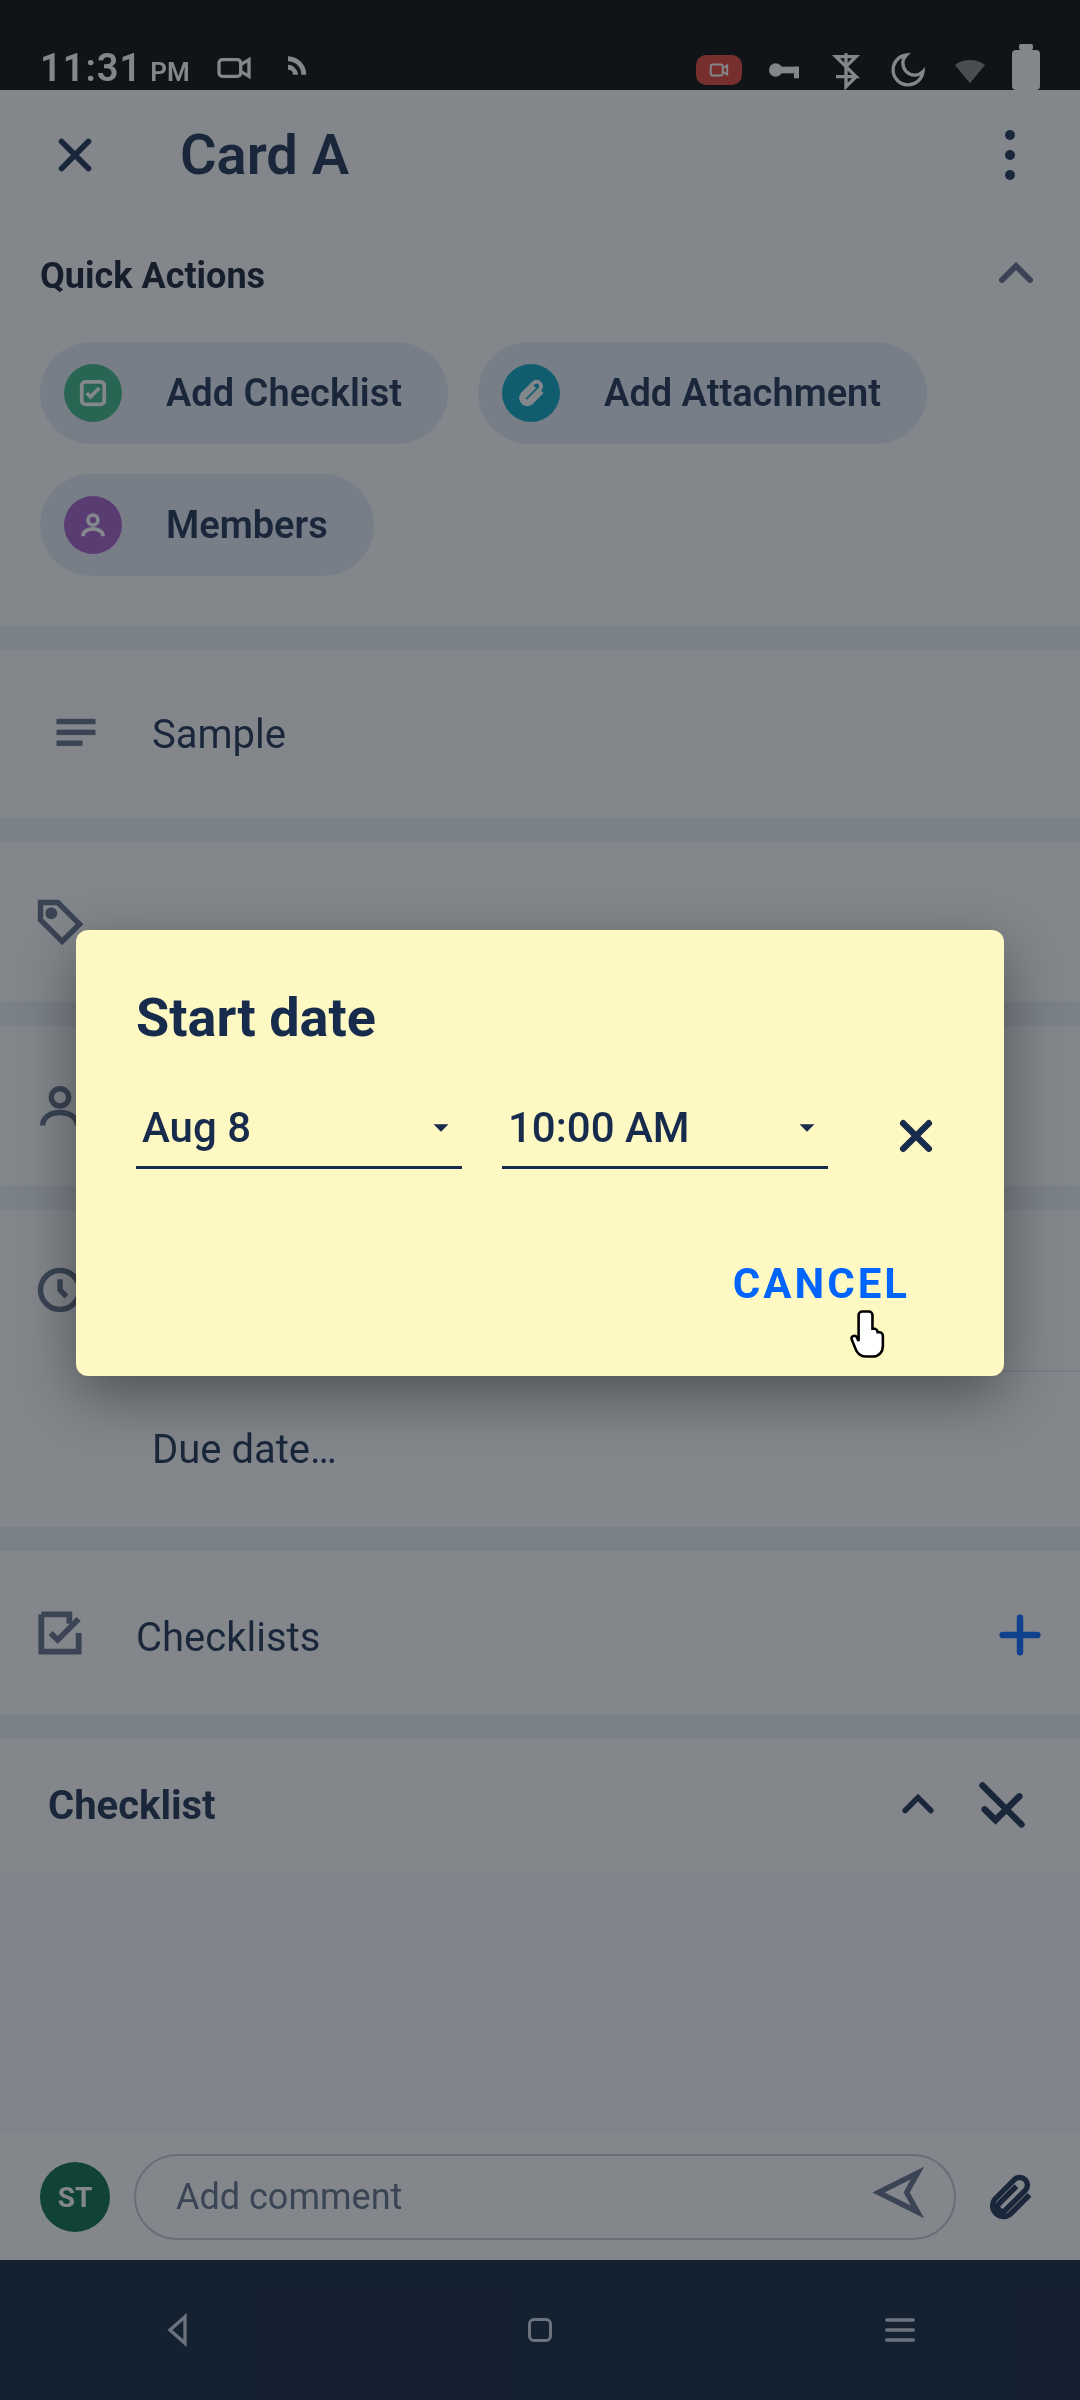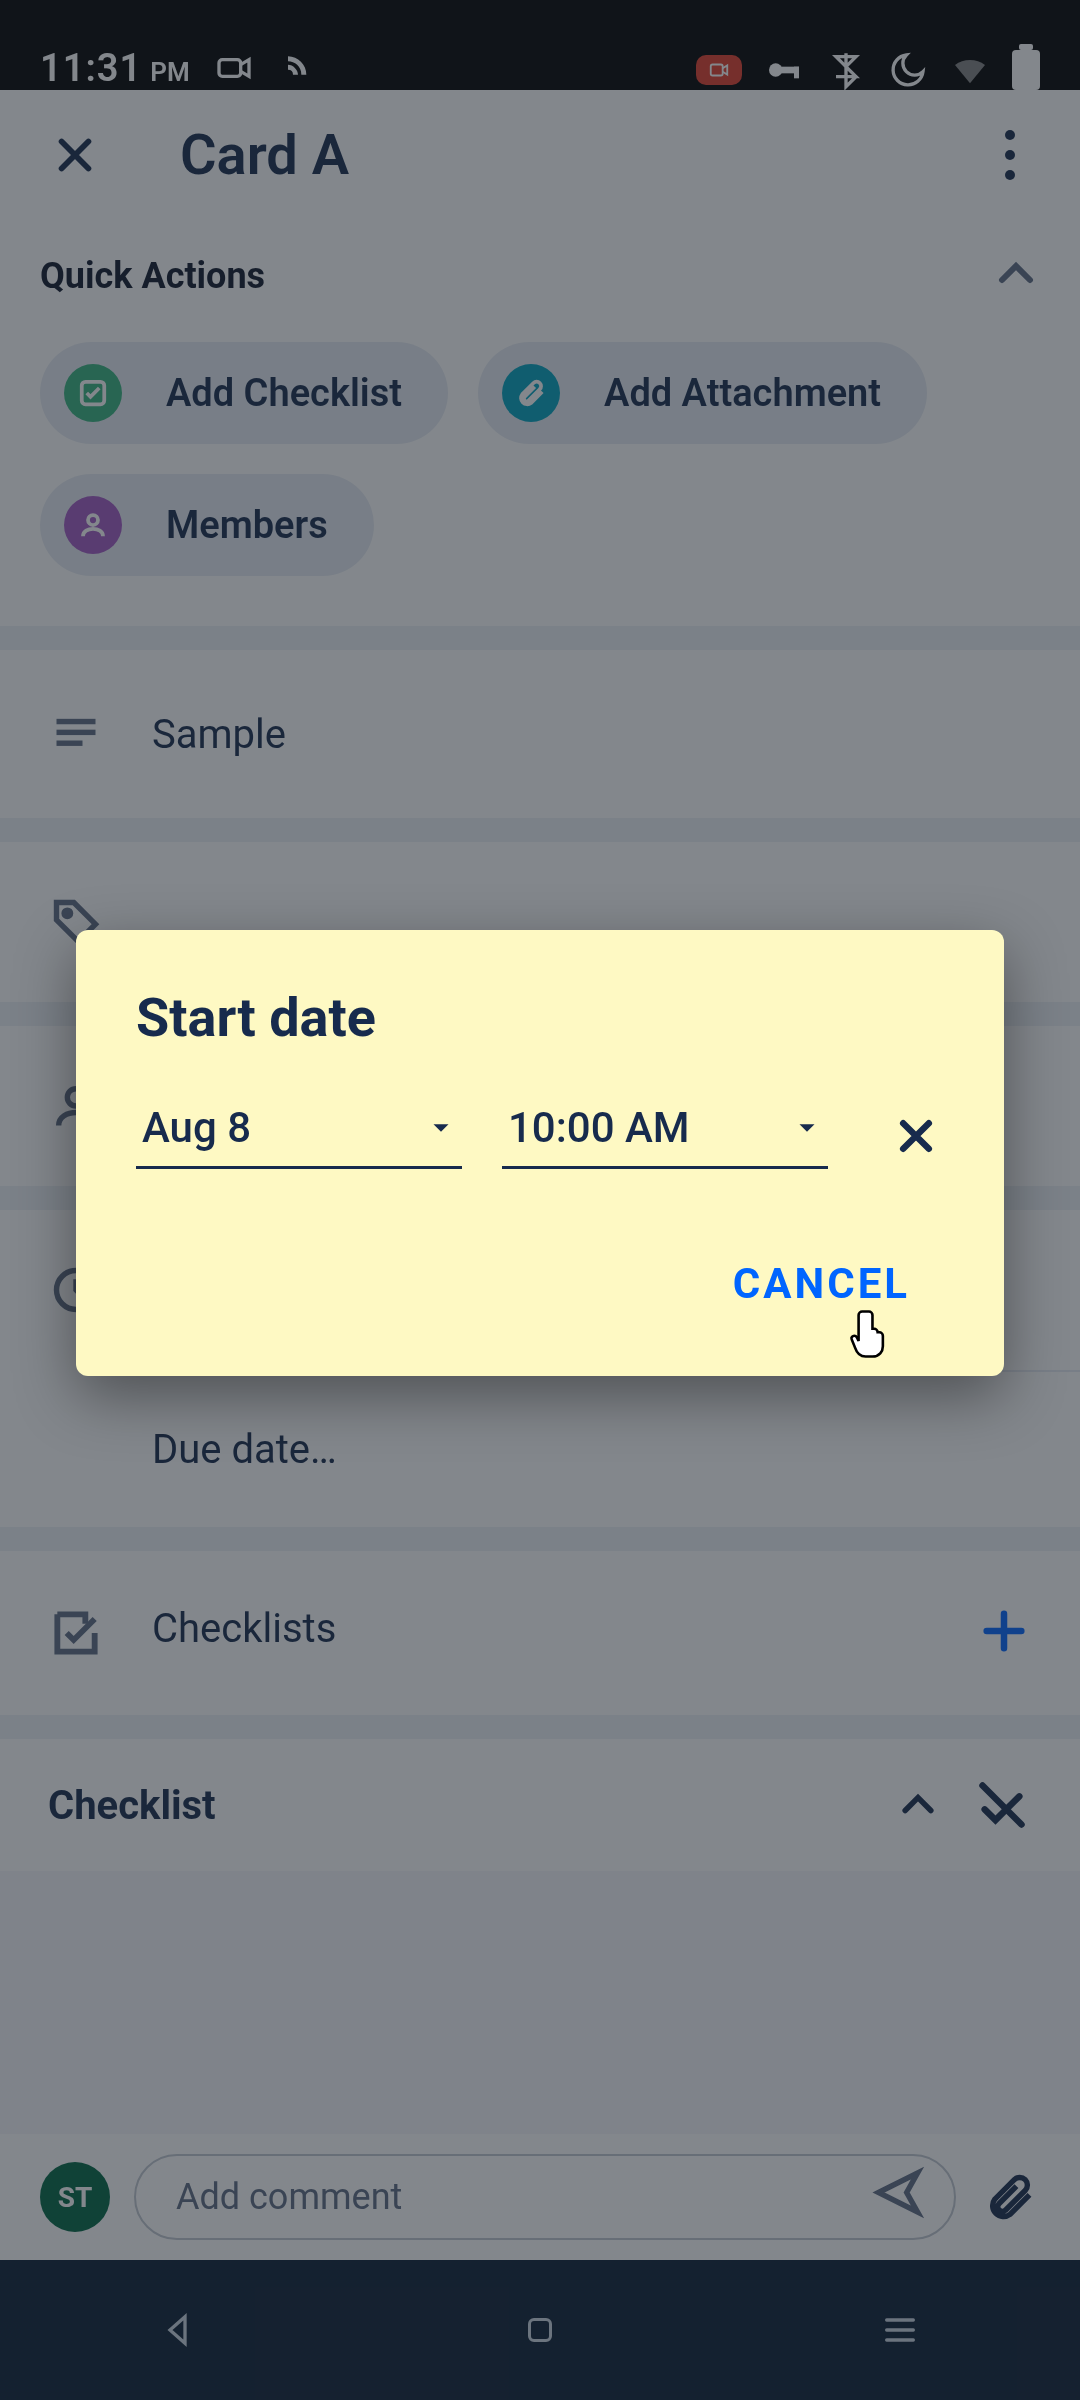--- a/index.html
+++ b/index.html
@@ -38,21 +38,21 @@
   .chip .lbl{ font-size:38px; font-weight:600; color:#172b4d; }
 
   .divider { height:24px; background:#eef1f5; }
 
   
   .desc-row { display:flex; align-items:center; gap:48px; background:#fff; padding:58px 48px; }
   .desc-row .left-icon{ width:56px; display:flex; align-items:center; justify-content:center; }
   .desc-row .txt{ font-size:40px; color:#172b4d; }
 
   
-  .row { display:flex; align-items:flex-start; gap:48px; background:#fff; padding:54px 48px; }
+  .row { display:flex; align-items:flex-end; gap:48px; background:#fff; padding:54px 32px; }
   .row .left-icon{ width:56px; display:flex; align-items:center; justify-content:center; }
   .row .txt{ font-size:40px; color:#172b4d; flex:1; }
   .row .right-icon{ width:56px; display:flex; align-items:center; justify-content:center; }
   .indent { padding-left:152px; }
   .thin-sep{ height:2px; background:#e7ecf3; margin-left:152px; }
 
   
   .cl-head { display:flex; align-items:center; background:#fff; padding:36px 48px; }
   .cl-head h3{ font-size:40px; color:#172b4d; font-weight:700; flex:1; }
   .cl-head .iconbtn{ width:60px; height:60px; display:flex; align-items:center; justify-content:center; margin-left:24px; }

